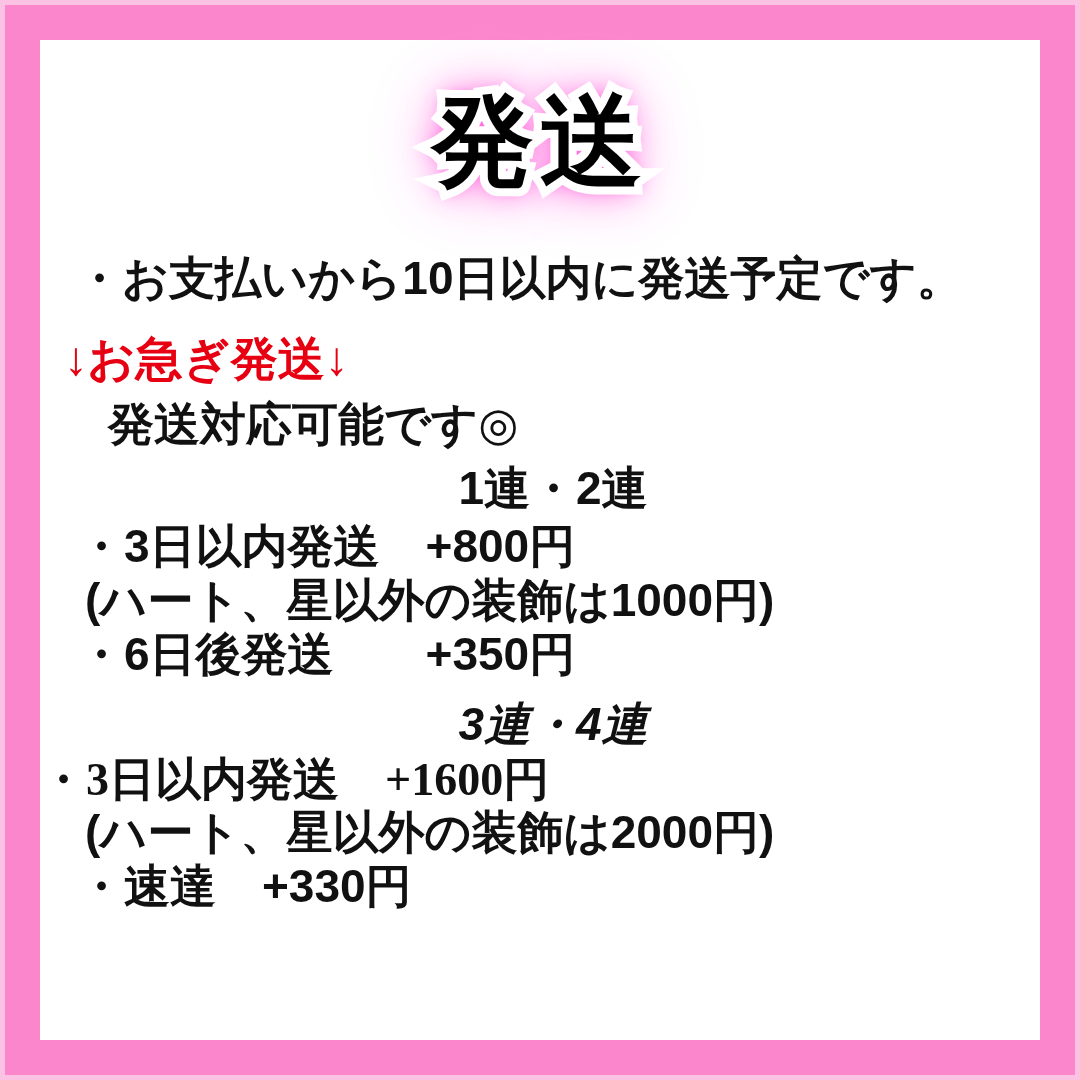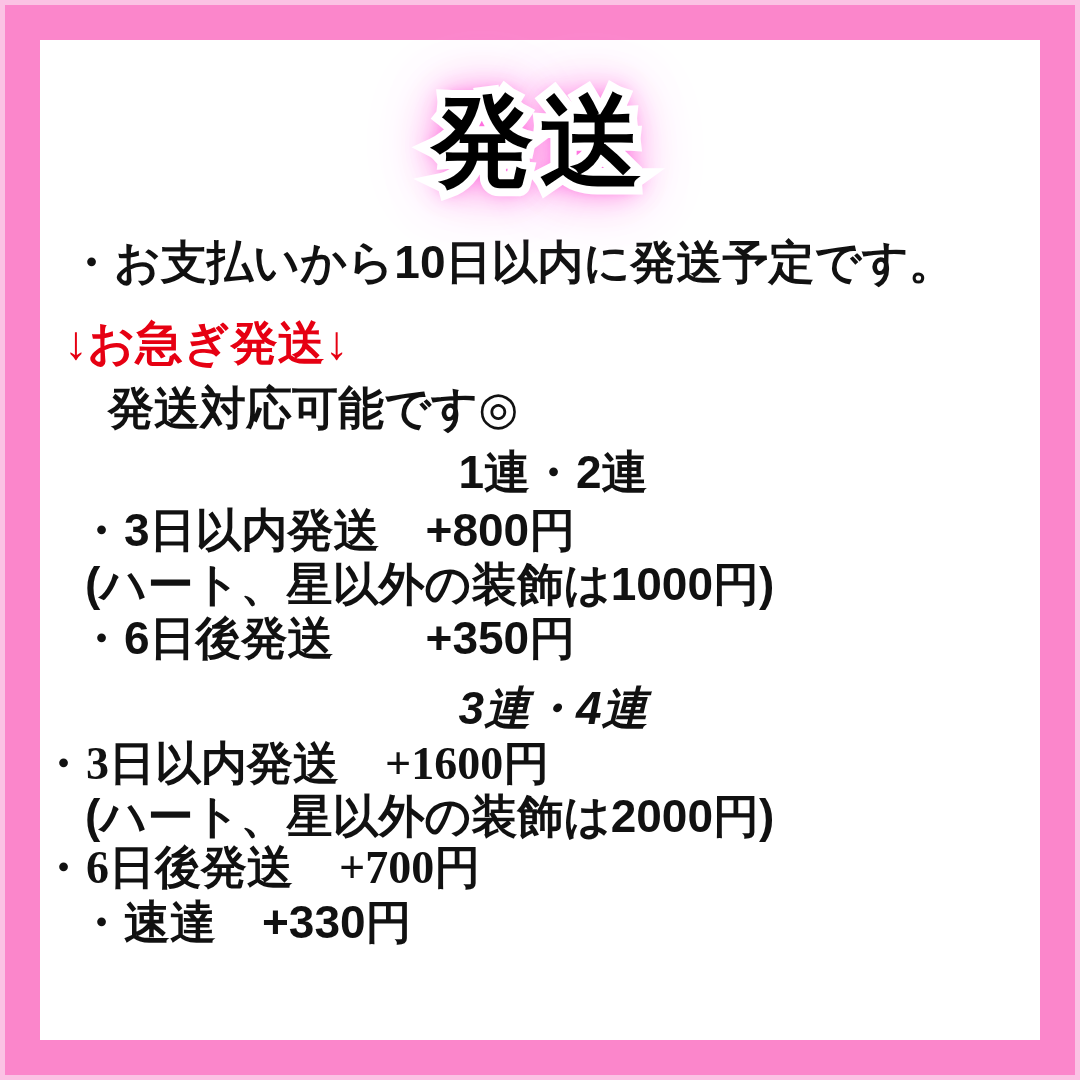--- a/index.html
+++ b/index.html
@@ -56,21 +56,21 @@
     color: #000000;
   }
 
   
   .line {
     font-weight: 900;
     font-size: 46px;
     color: #111111;
     white-space: pre;
   }
-  .para-first { padding-left: 28px; line-height: 68px; margin-top: 12px; }
+  .para-first { padding-left: 36px; line-height: 68px; margin-top: 28px; }
   .para-cont  { padding-left: 68px; line-height: 68px; }
 
   .red-head {
     padding-left: 24px;
     line-height: 62px;
     margin-top: 16px;
     color: #e60012;
     font-size: 47px;
   }
   .group  { padding-left: 26px; line-height: 60px; text-align: center; }
@@ -98,18 +98,17 @@
     <div class="line para-cont">発送対応可能です◎</div>
 
     <div class="line group">1連・2連</div>
     <div class="line bullet">・3日以内発送　+800円</div>
     <div class="line paren">(ハート、星以外の装飾は1000円)</div>
     <div class="line bullet">・6日後発送　　+350円</div>
 
     <div class="line group group-2">3連・4連</div>
     <div class="line bullet-tight">・3日以内発送　+1600円</div>
     <div class="line paren">(ハート、星以外の装飾は2000円)</div>
-    <div class="line bullet-tight">・6日後発送　+700円</div>
 
     <div class="line express">・速達　+330円</div>
 
   </div>
 </div>
 
 </body></html>

